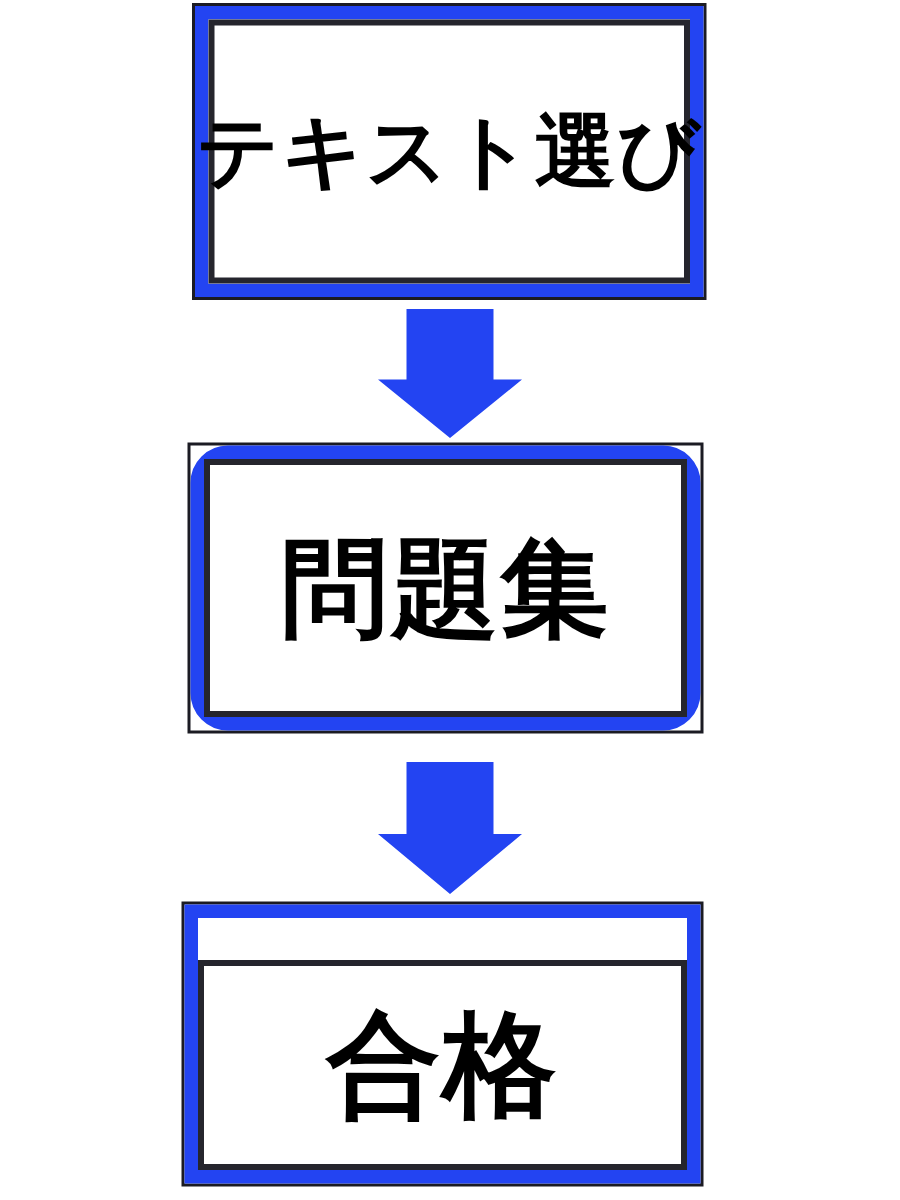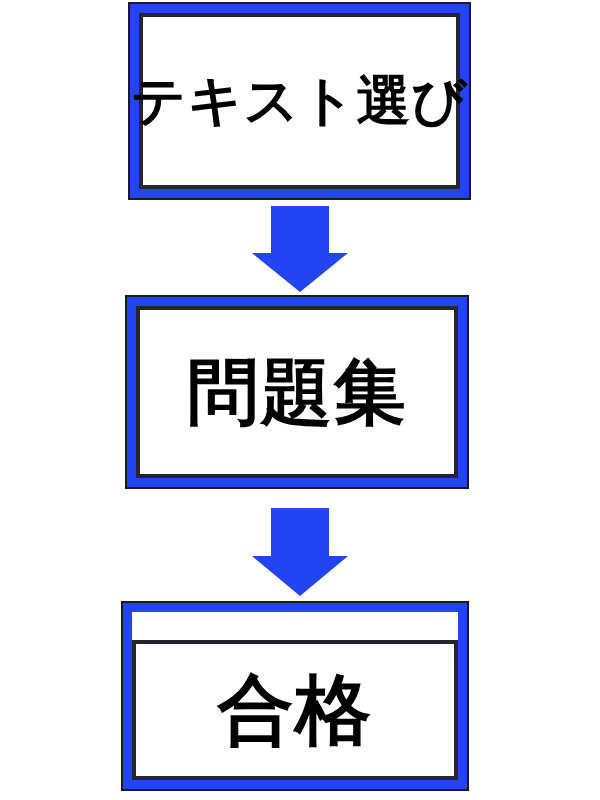--- a/index.html
+++ b/index.html
@@ -85,21 +85,21 @@
         <span class="node-label" style="color: rgb(0, 0, 0);">テキスト選び</span>
       </div>
     </div>
   </div>
 
   <svg class="arrow" id="arrow-1" viewBox="0 0 100 90" aria-hidden="true">
     <polygon points="21,3 79,3 79,50 98,50 50,89 2,50 21,50" fill="#2344f2"></polygon>
   </svg>
 
   <div class="node" id="node-2" style="border-color: rgb(27, 27, 35);">
-    <div class="node-blue" style="border-color: rgb(35, 68, 242);">
+    <div class="node-blue" style="border-color: rgb(35, 68, 242); border-radius: 25px;">
       <div class="node-inner" style="border-color: rgb(37, 37, 45); background: rgb(255, 255, 255);">
         <span class="node-label" style="color: rgb(0, 0, 0);">問題集</span>
       </div>
     </div>
   </div>
 
   <svg class="arrow" id="arrow-2" viewBox="0 0 100 92" aria-hidden="true">
     <polygon points="21,3 79,3 79,51 98,51 50,91 2,51 21,51" fill="#2344f2"></polygon>
   </svg>
 

